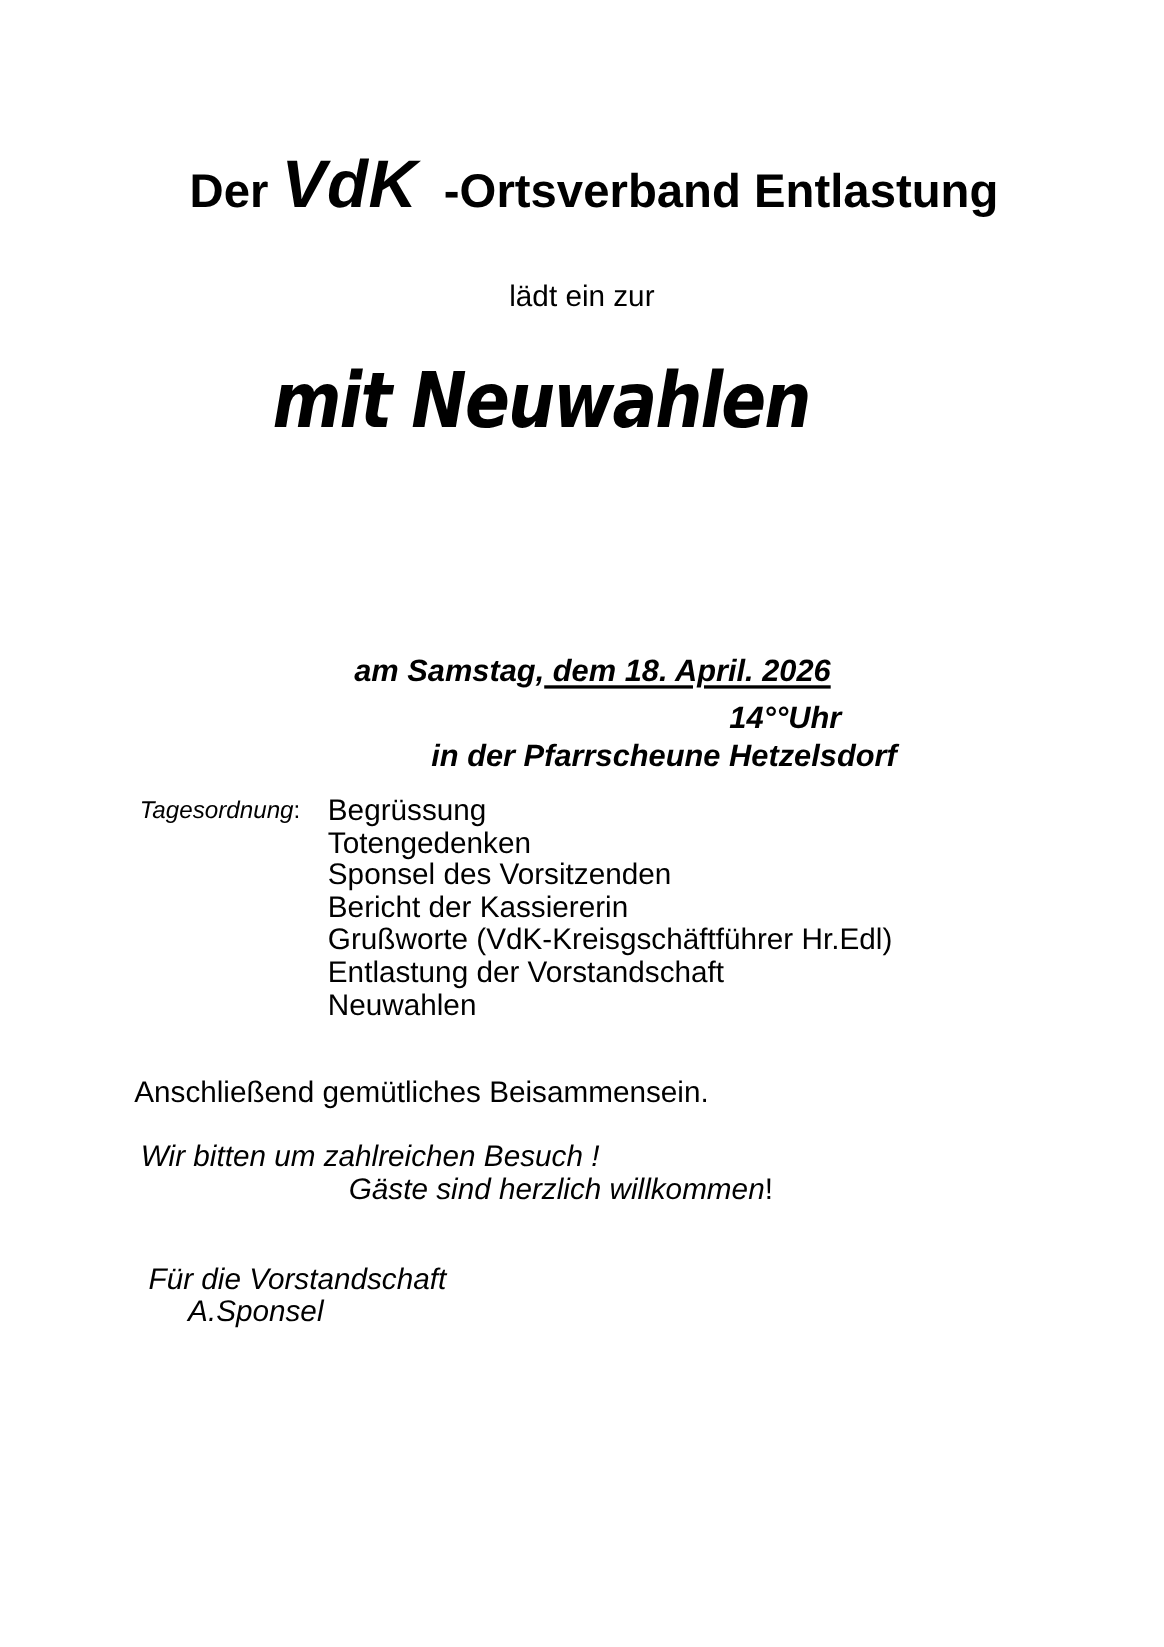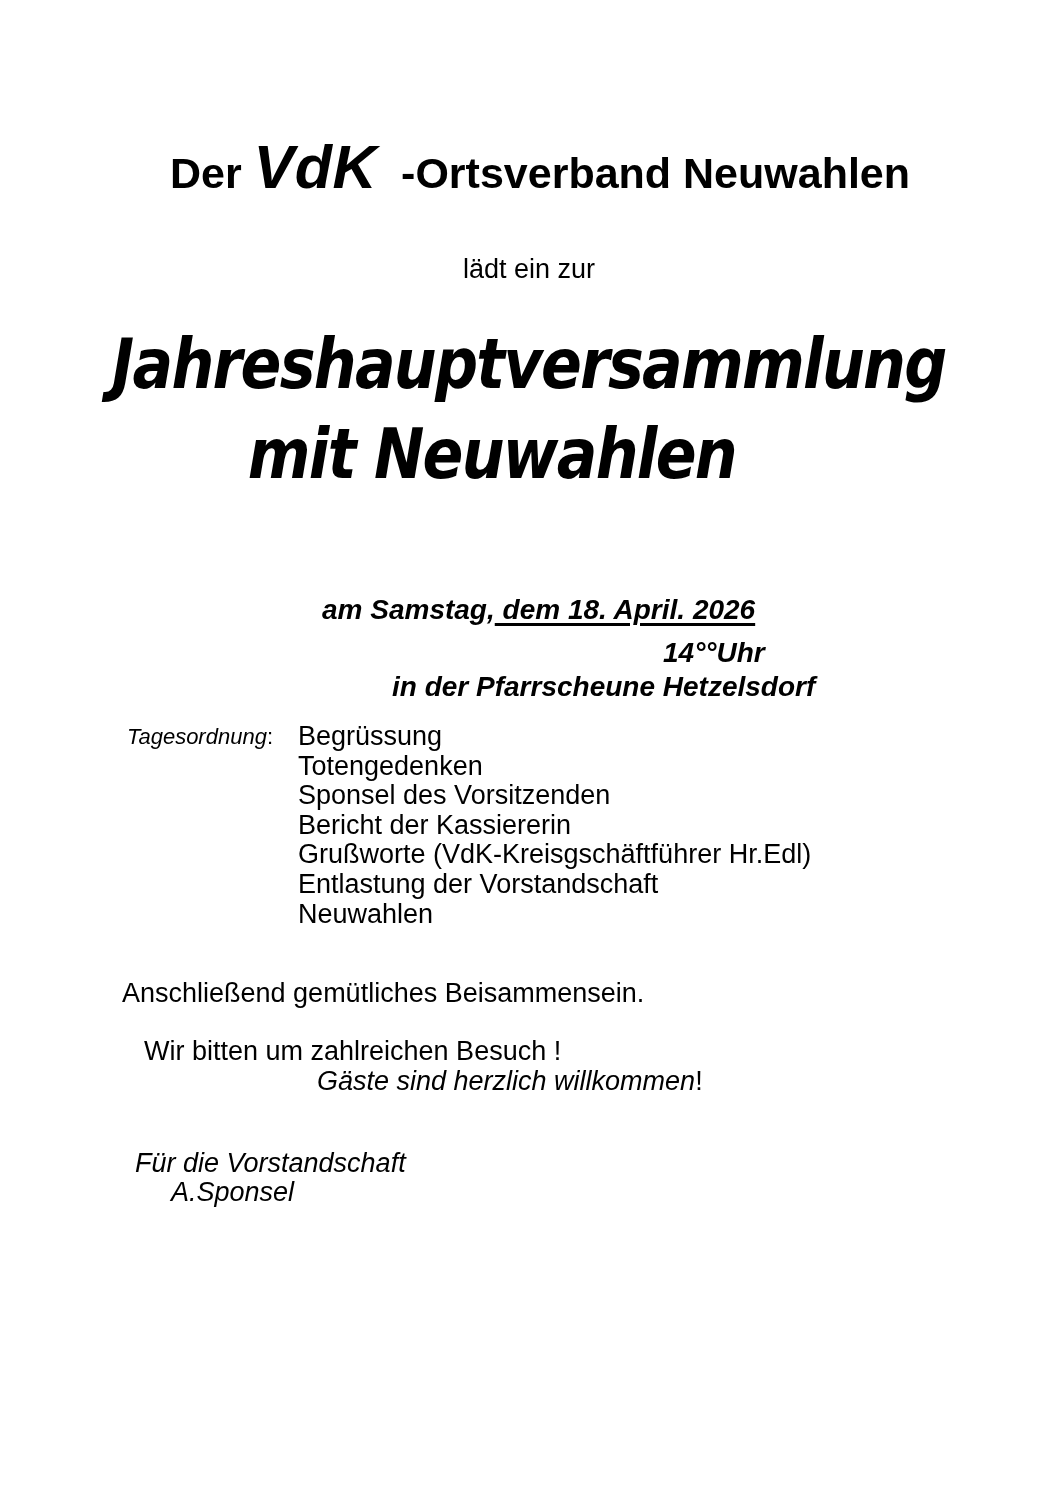--- a/index.html
+++ b/index.html
@@ -107,41 +107,40 @@
   }
 
   
   .para {
     position: absolute;
     font-size: 27px;
     line-height: 30px;
     white-space: nowrap;
   }
   .p-social { left: 122px; top: 978px; }
-  .p-appeal { left: 144px; top: 1036px; }
+  .p-appeal { left: 128px; top: 1036px; font-style: italic; }
   .p-guests { left: 317px; top: 1066px; }
   .p-guests .it { font-style: italic; }
 
   
   .sig-for  { left: 135px; top: 1148px; font-style: italic; }
   .sig-name { left: 171px; top: 1177px; font-style: italic; }
 </style>
 </head>
 <body>
 
 <div class="page">
 
   <div class="title">
-    <span class="title-prefix">Der </span><span class="title-org">VdK</span><span class="title-suffix">-Ortsverband Neuwahlen</span>
+    <span class="title-prefix">Der </span><span class="title-org">VdK</span><span class="title-suffix">-Ortsverband Entlastung</span>
   </div>
 
   <div class="invite">lädt ein zur</div>
 
   <div class="headline">
-    <div class="headline-line headline-line1"><span class="squeeze">Jahreshauptversammlung</span></div>
     <div class="headline-line headline-line2"><span class="squeeze">mit Neuwahlen</span></div>
   </div>
 
   <div class="event-text date-line1">
     <span>am Samstag,</span><span class="underlined"> dem 18. April. 2026</span>
   </div>
   <div class="event-text date-line2">14°°Uhr</div>
   <div class="event-text date-line3">in der Pfarrscheune Hetzelsdorf</div>
 
   <div class="agenda-label">

